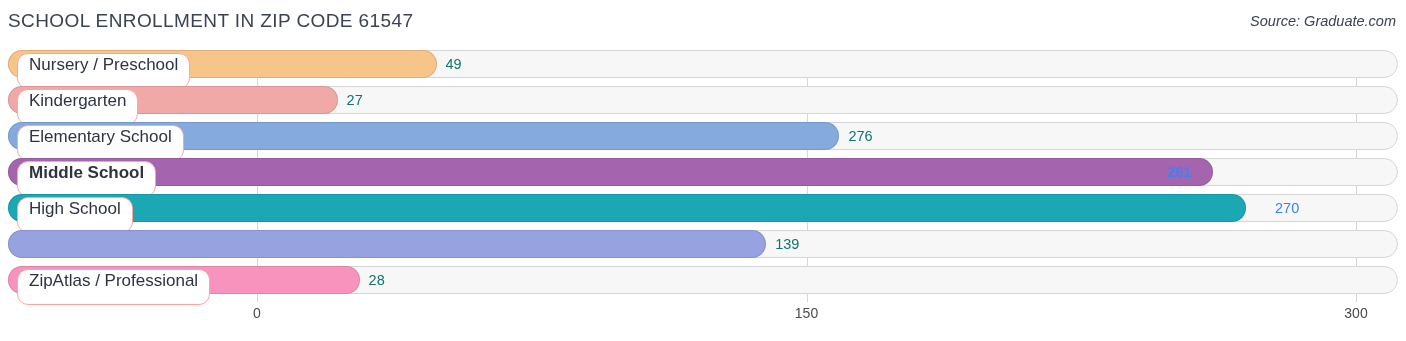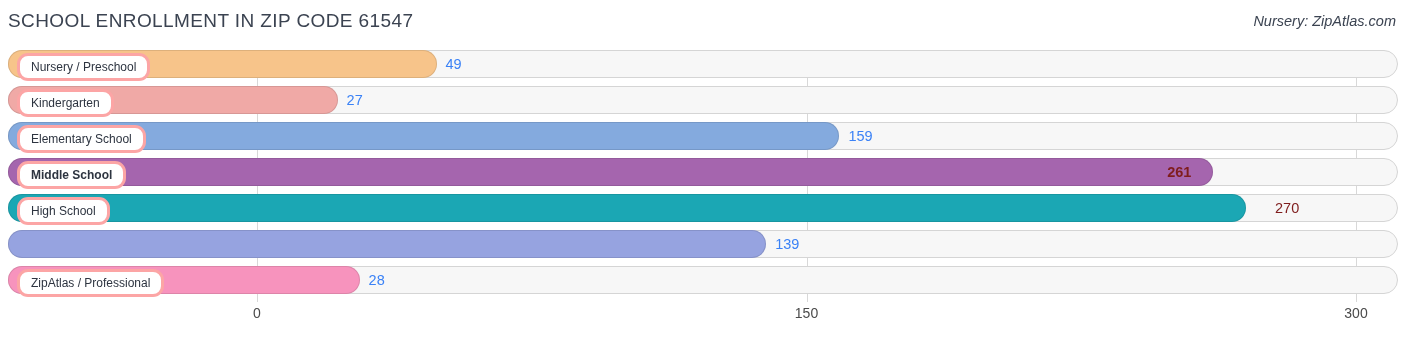--- a/index.html
+++ b/index.html
@@ -72,39 +72,39 @@
     border-radius: 14px;
     box-sizing: border-box;
     border: 1px solid rgba(0,0,0,0.10);
   }
   .label {
     position: absolute;
     left: 9px;
     top: 3px;
     height: 22px;
     line-height: 22px;
-    padding: 0 11px 0 11px;
+    padding: 0 11px 12px 11px;
     background: #ffffff;
-    border: 3px solid #fca5a5;
+    border: 1px solid #fca5a5;
     border-radius: 11px;
-    font-size: 12px;
+    font-size: 17px;
     color: #2d3440;
     white-space: nowrap;
   }
   .value {
     position: absolute;
     top: 0;
     height: 28px;
     line-height: 28px;
     font-size: 14.5px;
-    color: #3b82f6;
+    color: #0f766e;
     white-space: nowrap;
   }
   .value.inside {
-    color: #7f1d1d;
+    color: #3b82f6;
   }
   #axis {
     position: absolute;
     left: 8px;
     top: 303px;
     width: 1390px;
     height: 24px;
   }
   .tick {
     position: absolute;
@@ -112,21 +112,21 @@
     font-size: 14px;
     color: #4a4a4a;
     white-space: nowrap;
     transform: translateX(-50%);
   }
 </style>
 </head>
 <body>
 
 <div id="title">SCHOOL ENROLLMENT IN ZIP CODE 61547</div>
-<div id="source">Nursery: ZipAtlas.com</div>
+<div id="source">Source: Graduate.com</div>
 
 <div id="plot">
     <div class="gridline" style="left: 249px;"></div>
     <div class="gridline" style="left: 798.5px;"></div>
     <div class="gridline" style="left: 1348px;"></div>
     <div class="rowwrap" style="top: 0px;">
       <div class="track"></div>
       <div class="bar" style="width: 428.503px; background: rgb(247, 196, 138);"></div>
       <div class="label">Nursery / Preschool</div>
       <div class="value" style="left: 437.503px;">49</div>
@@ -134,21 +134,21 @@
     <div class="rowwrap" style="top: 36px;">
       <div class="track"></div>
       <div class="bar" style="width: 329.593px; background: rgb(240, 169, 166);"></div>
       <div class="label">Kindergarten</div>
       <div class="value" style="left: 338.593px;">27</div>
     </div>
     <div class="rowwrap" style="top: 72px;">
       <div class="track"></div>
       <div class="bar" style="width: 831.47px; background: rgb(132, 170, 222);"></div>
       <div class="label">Elementary School</div>
-      <div class="value" style="left: 840.47px;">159</div>
+      <div class="value" style="left: 840.47px;">276</div>
     </div>
     <div class="rowwrap" style="top: 108px; font-weight: bold;">
       <div class="track"></div>
       <div class="bar" style="width: 1205.13px; background: rgb(165, 101, 174);"></div>
       <div class="label">Middle School</div>
       <div class="value inside" style="left: 1159.13px;">261</div>
     </div>
     <div class="rowwrap" style="top: 144px;">
       <div class="track"></div>
       <div class="bar" style="width: 1238.1px; background: rgb(27, 167, 180);"></div>

